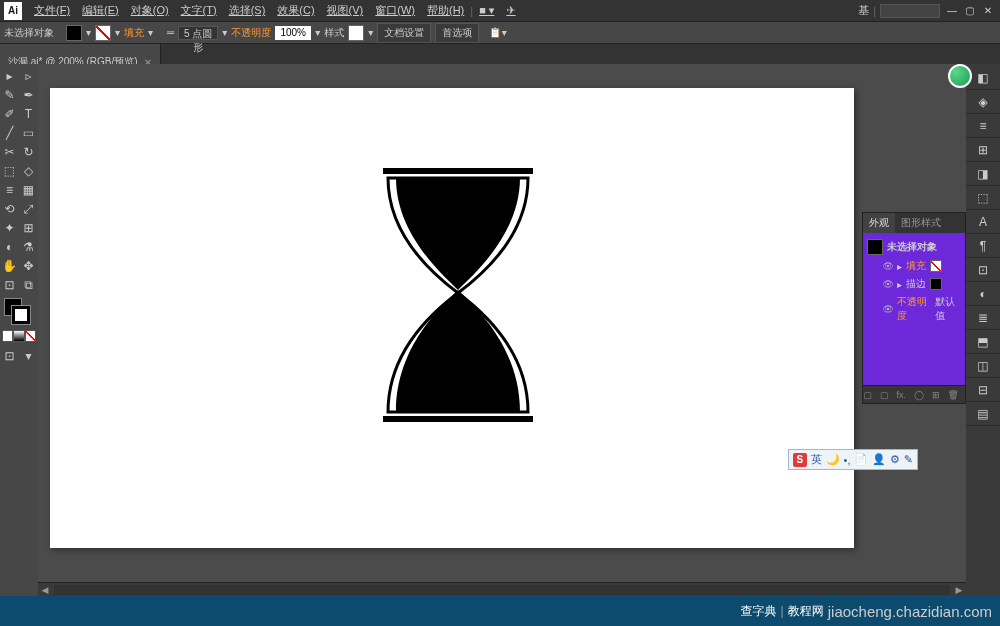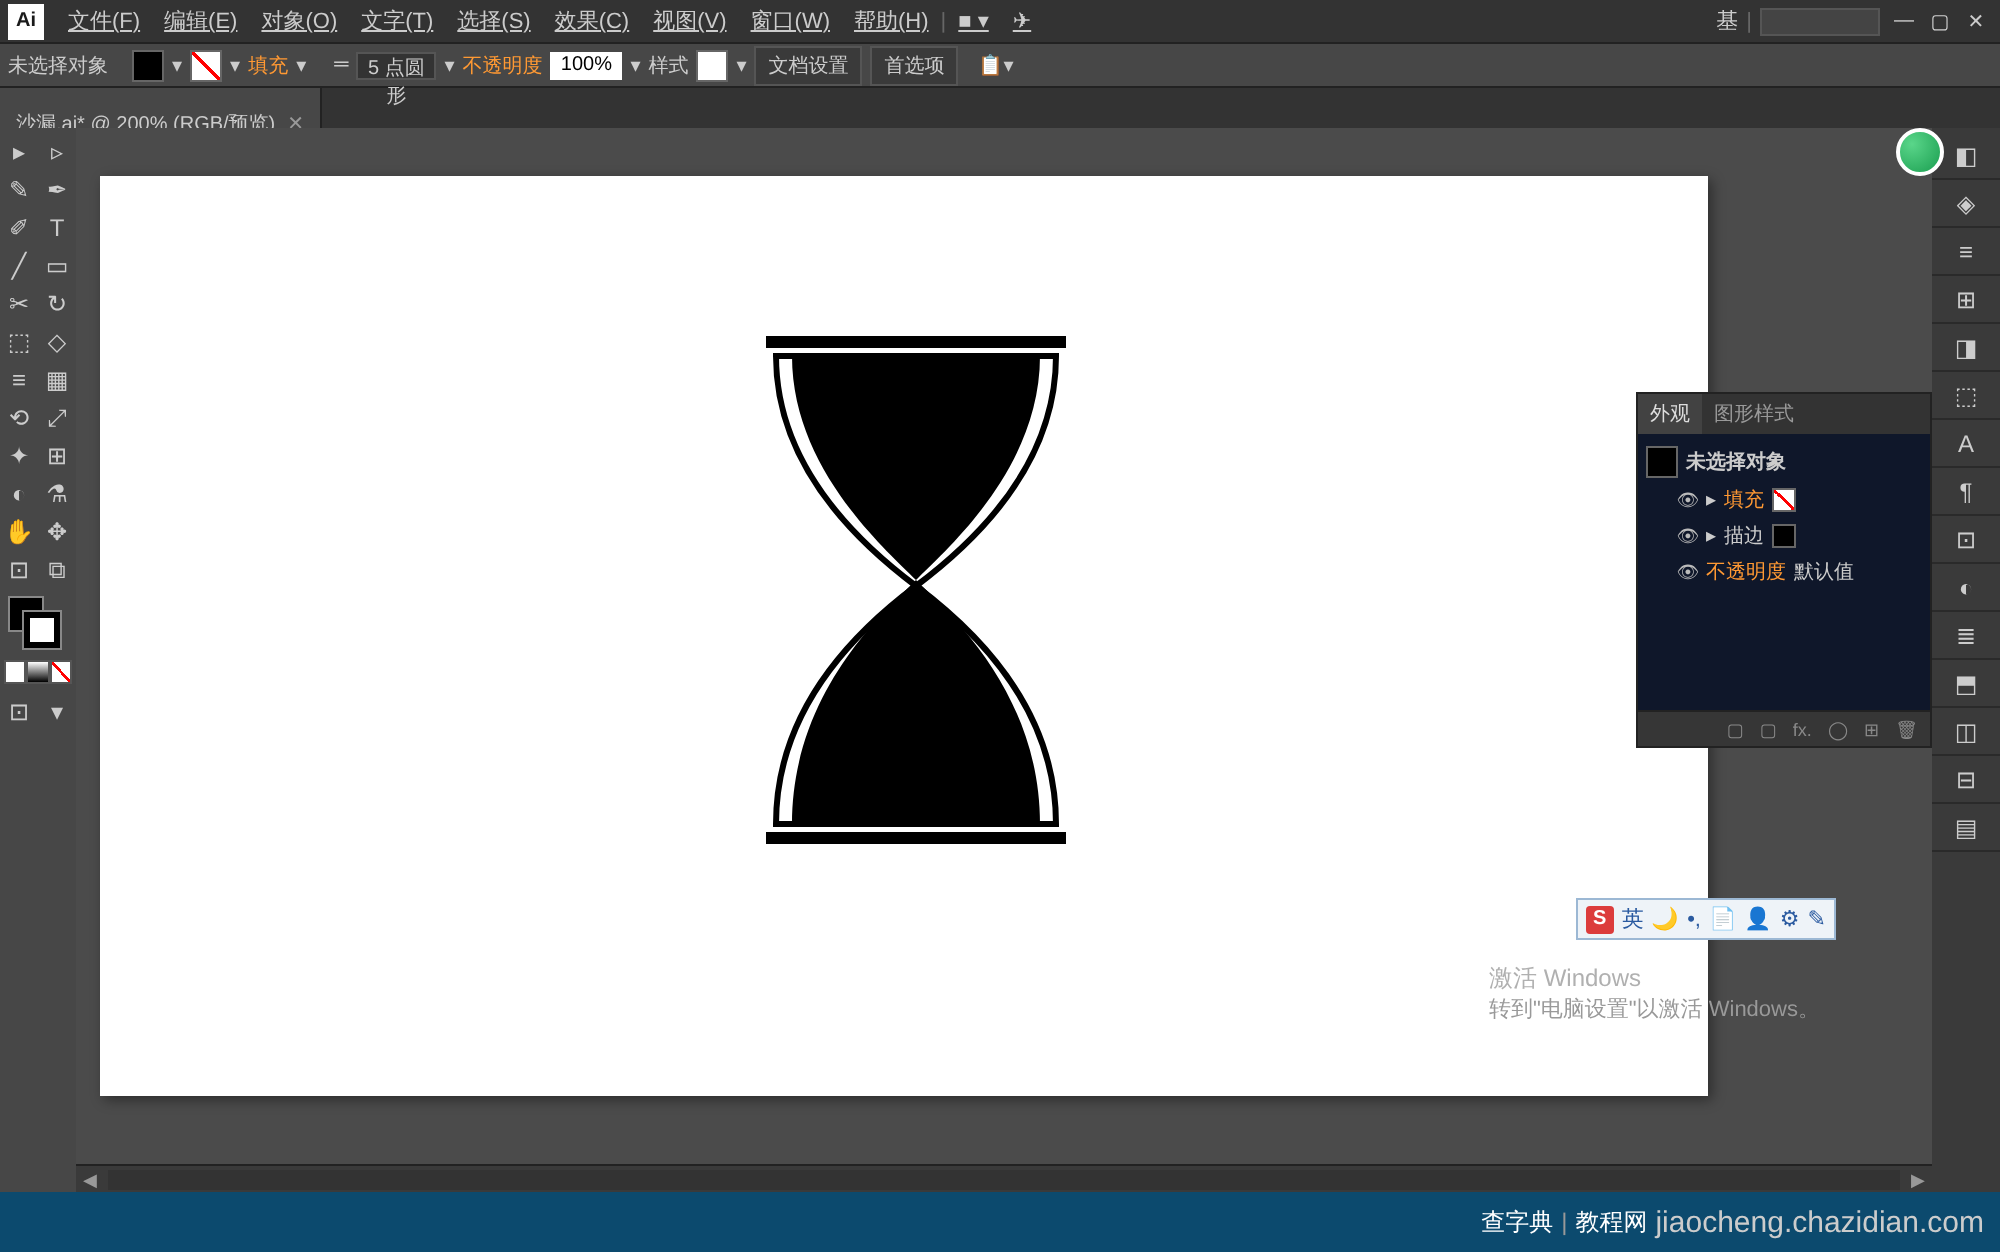--- a/index.html
+++ b/index.html
@@ -49,21 +49,21 @@
     
     .canvas-wrap { flex: 1; background: #4b4b4b; position: relative; overflow: hidden; }
     .artboard { position: absolute; top: 24px; left: 12px; width: 804px; height: 460px; background: #fff; box-shadow: 2px 2px 6px rgba(0,0,0,0.4); }
     .hourglass { position: absolute; left: 328px; top: 80px; }
 
     
     .right-dock { width: 34px; background: #3a3a3a; display: flex; flex-direction: column; padding-top: 2px; }
     .dock-btn { height: 24px; display: flex; align-items: center; justify-content: center; color: #ccc; font-size: 12px; border-bottom: 1px solid #2a2a2a; }
 
     
-    .panel { position: absolute; top: 196px; right: 34px; width: 148px; background: #0f172a; border: 1px solid #222; font-size: 10px; }
+    .panel { position: absolute; top: 212px; right: 34px; width: 104px; background: #6d28d9; border: 1px solid #222; font-size: 10px; }
     .panel-tabs { display: flex; background: #333; }
     .panel-tab { padding: 3px 6px; color: #999; font-size: 10px; }
     .panel-tab.active { background: #424242; color: #ddd; }
     .panel-body { padding: 4px 4px 60px 4px; }
     .panel-title-row { display: flex; align-items: center; gap: 4px; padding: 2px 0; }
     .panel-row { display: flex; align-items: center; gap: 4px; padding: 2px 0 2px 16px; color: #ccc; }
     .eye-icon { width: 10px; height: 10px; display: inline-flex; align-items: center; justify-content: center; color: #bbb; font-size: 9px; }
     .panel-footer { height: 18px; background: #363636; border-top: 1px solid #222; display: flex; align-items: center; justify-content: flex-end; gap: 8px; padding: 0 6px; color: #888; font-size: 9px; }
 
     
@@ -229,24 +229,20 @@
       <div class="ime-s">S</div>
       <span>英</span>
       <span>🌙</span>
       <span>•,</span>
       <span>📄</span>
       <span>👤</span>
       <span>⚙</span>
       <span>✎</span>
     </div>
 
-    <div class="watermark-win">
-      <div class="wm-title">激活 Windows</div>
-      <div>转到"电脑设置"以激活 Windows。</div>
-    </div>
   </div>
 
   <div class="right-dock">
     <div class="dock-btn">◧</div>
     <div class="dock-btn">◈</div>
     <div class="dock-btn">≡</div>
     <div class="dock-btn">⊞</div>
     <div class="dock-btn">◨</div>
     <div class="dock-btn">⬚</div>
     <div class="dock-btn">A</div>

